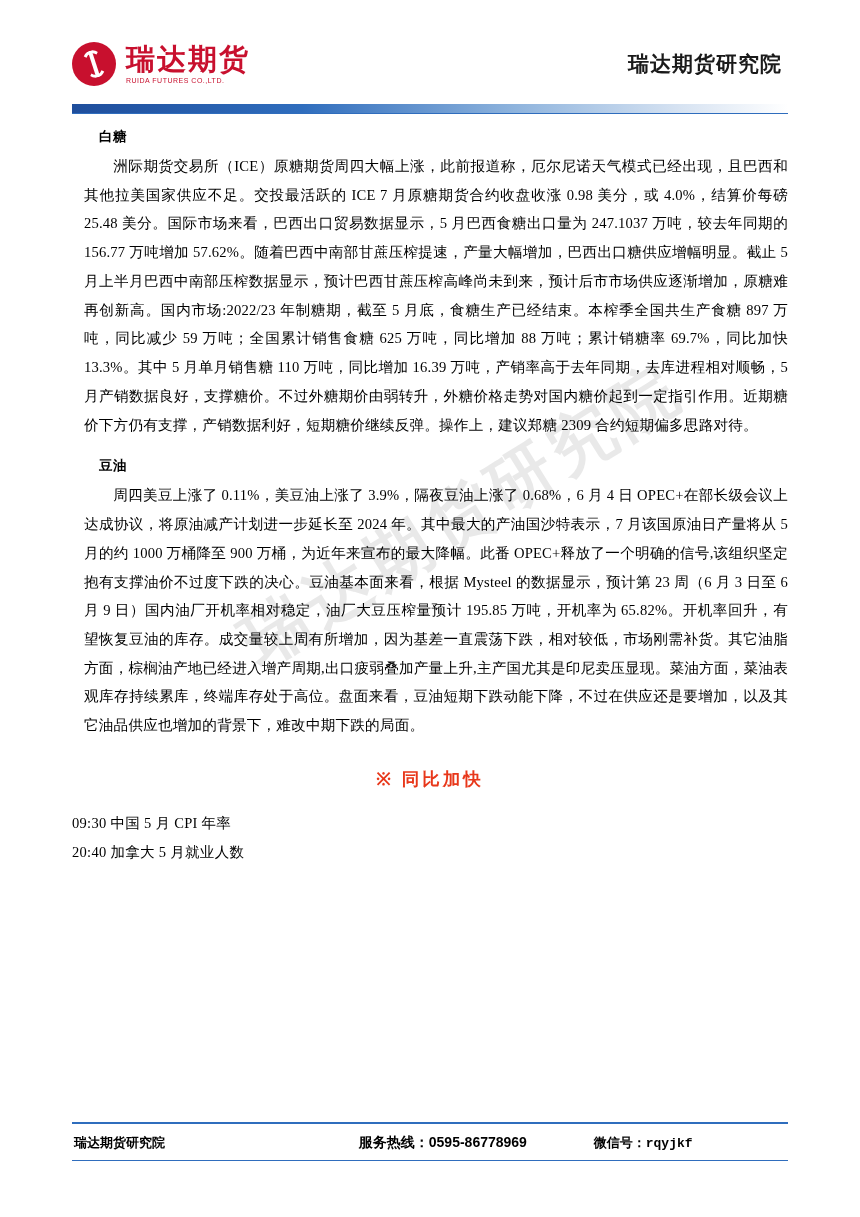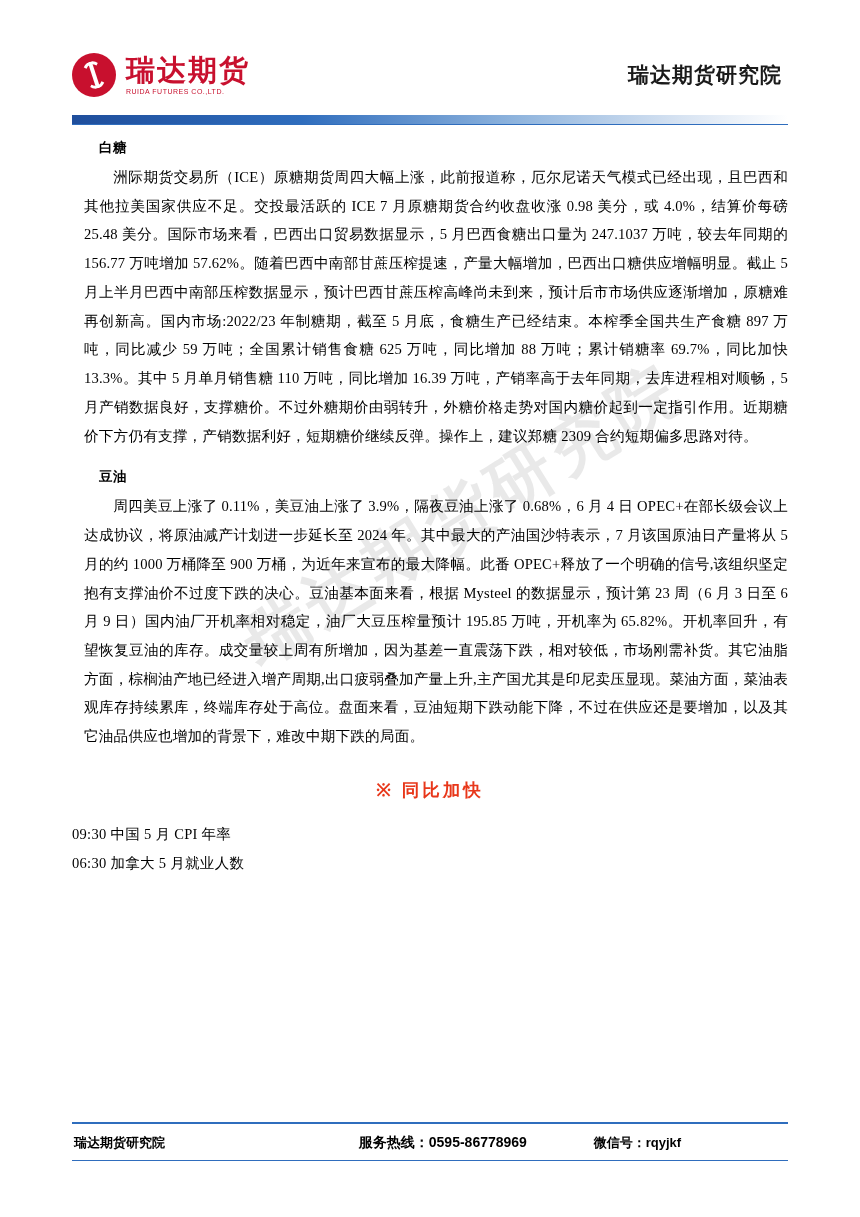--- a/index.html
+++ b/index.html
@@ -23,21 +23,21 @@
     padding: 0 72px;
   }
 
   
   .header {
     position: relative;
     height: 68px;
     display: flex;
     align-items: center;
     justify-content: space-between;
-    padding-top: 41px;
+    padding-top: 30px;
   }
   .brand {
     display: flex;
     align-items: center;
     gap: 10px;
   }
   .brand-mark {
     width: 44px;
     height: 44px;
     border-radius: 50%;
@@ -218,21 +218,21 @@
     font-size: 13px;
   }
   .footer-mid {
     width: 33%;
     font-family: "Liberation Sans", sans-serif;
     font-weight: bold;
     font-size: 14px;
   }
   .footer-right {
     width: 27%;
-    font-family: Liberation Sans, sans-serif;
+    font-family: Liberation Mono, monospace;
     font-weight: bold;
     font-size: 13px;
   }
   .footer-rule-bottom {
     height: 1px;
     background: #2f6dbd;
   }
 </style>
 </head>
 <body>
@@ -266,21 +266,21 @@
     <div class="gap"></div>
 
     <h2 class="section-title">豆油</h2>
     <p class="para">周四美豆上涨了 0.11%，美豆油上涨了 3.9%，隔夜豆油上涨了 0.68%，6 月 4 日 OPEC+在部长级会议上达成协议，将原油减产计划进一步延长至 2024 年。其中最大的产油国沙特表示，7 月该国原油日产量将从 5 月的约 1000 万桶降至 900 万桶，为近年来宣布的最大降幅。此番 OPEC+释放了一个明确的信号,该组织坚定抱有支撑油价不过度下跌的决心。豆油基本面来看，根据 Mysteel 的数据显示，预计第 23 周（6 月 3 日至 6 月 9 日）国内油厂开机率相对稳定，油厂大豆压榨量预计 195.85 万吨，开机率为 65.82%。开机率回升，有望恢复豆油的库存。成交量较上周有所增加，因为基差一直震荡下跌，相对较低，市场刚需补货。其它油脂方面，棕榈油产地已经进入增产周期,出口疲弱叠加产量上升,主产国尤其是印尼卖压显现。菜油方面，菜油表观库存持续累库，终端库存处于高位。盘面来看，豆油短期下跌动能下降，不过在供应还是要增加，以及其它油品供应也增加的背景下，难改中期下跌的局面。</p>
 
     <div class="focus-heading">
       <span class="mark">※</span><span>同比加快</span>
     </div>
 
     <p class="focus-item">09:30 中国 5 月 CPI 年率</p>
-    <p class="focus-item">06:30 加拿大 5 月就业人数</p>
+    <p class="focus-item">20:40 加拿大 5 月就业人数</p>
 
   </div>
 
   <div class="footer">
     <div class="footer-rule-top"></div>
     <div class="footer-row">
       <div class="footer-left">瑞达期货研究院</div>
       <div class="footer-mid">服务热线：0595-86778969</div>
       <div class="footer-right">微信号：rqyjkf</div>
     </div>

